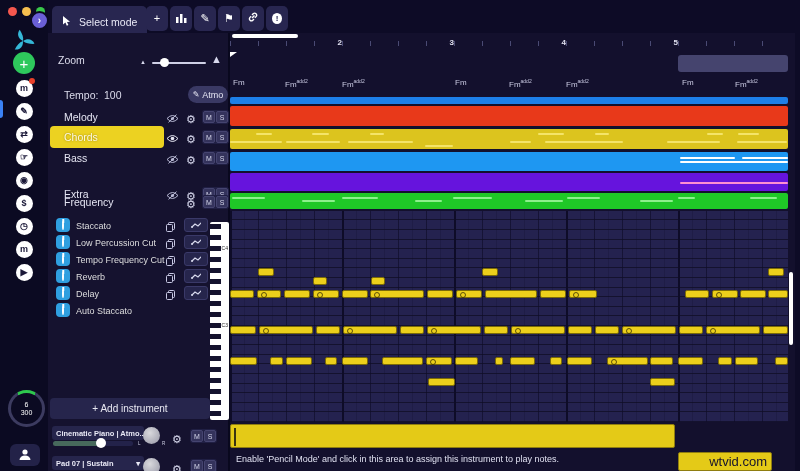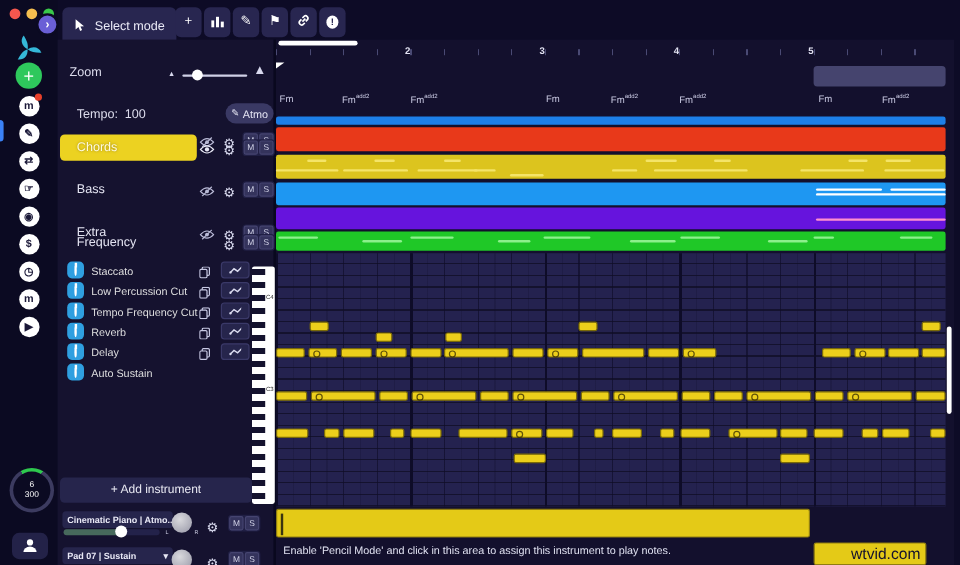--- a/index.html
+++ b/index.html
@@ -249,21 +249,21 @@
         <circle cx="6.5" cy="4.5" r="1.6" fill="#b9bad6"></circle>
         <line x1="2.5" y1="8.4" x2="10.5" y2="0.6" stroke="#b9bad6"></line>
       </svg>
   </button>
   <button class="ticon" style="left:136px"><span class="gear">⚙</span></button>
   <span class="ms" style="left:152px;top:3px">
     <button class="msb">M</button>
     <button class="msb">S</button>
   </span>
 </div>
-<div class="trow selected" style="top:113px">
+<div class="trow selected" style="top:127px">
   <span class="sel-bg"></span>
   <span class="tname">Chords</span>
   <button class="ticon" style="left:116px">
     <svg width="13" height="9">
         <path d="M1 4.5 Q6.5 -1.5 12 4.5 Q6.5 10.5 1 4.5z" fill="none" stroke="#e9e9f6"></path>
         <circle cx="6.5" cy="4.5" r="1.8" fill="#e9e9f6"></circle>
       </svg>
   </button>
   <button class="ticon" style="left:136px"><span class="gear">⚙</span></button>
   <span class="ms" style="left:152px;top:3px">
@@ -392,21 +392,21 @@
         <polyline points="1,6 4,3 7,5 11,1" fill="none" stroke="#dadbef" stroke-width="1.2"></polyline>
         <circle cx="1" cy="6" r="1" fill="#dadbef"></circle>
         <circle cx="11" cy="1" r="1" fill="#dadbef"></circle>
       </svg>
     </button>
 </div>
 <div class="erow" style="top:303px">
   <button class="pwrbtn">
       <span class="pwr"></span>
     </button>
-  <span class="ename">Auto Sustain</span>
+  <span class="ename">Auto Staccato</span>
 </div>
 
 <button class="addinst">+ Add instrument</button>
 
 <button class="inst-chip" style="top:426px">
   <span>Cinematic Piano | Atmo...</span>
 
 </button>
 <div class="vol"></div>
 <div class="vol-dot"></div>

